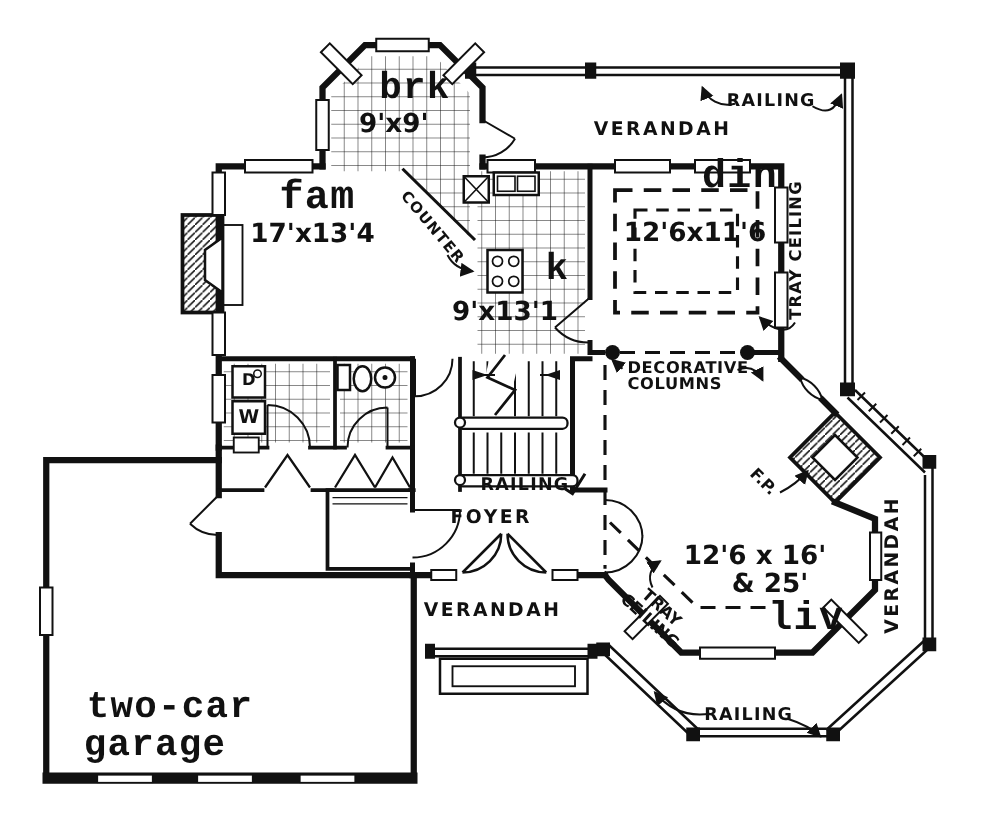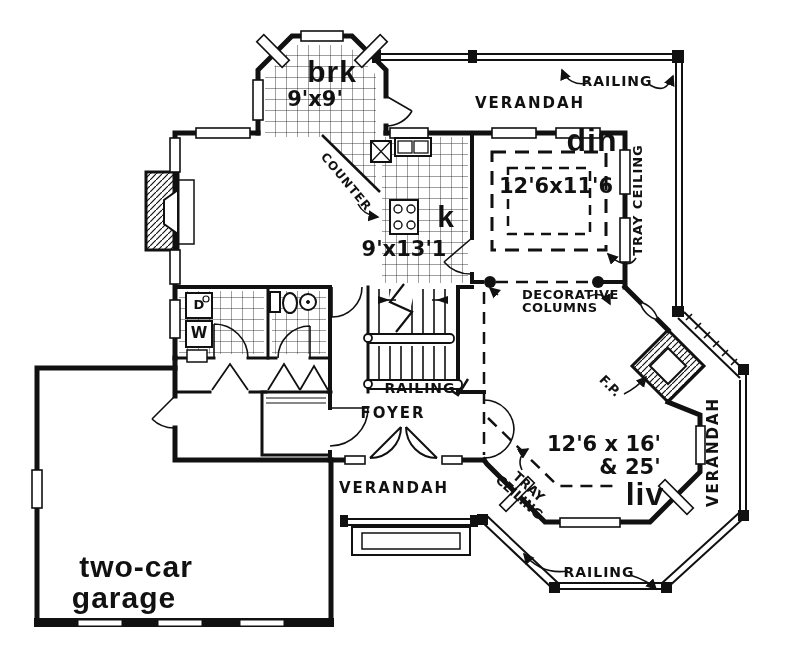--- a/index.html
+++ b/index.html
@@ -1,27 +1,27 @@
 <!DOCTYPE html>
 <html><head>
 <meta charset="utf-8">
 <style>
   html,body{margin:0;padding:0;background:#e8e8e8;}
   .canvas{position:relative;width:800px;height:652px;background:#fff;overflow:hidden;
           font-family:"DejaVu Sans",sans-serif;color:#111;}
   svg{position:absolute;left:0;top:0;}
   .lbl{position:absolute;transform:translate(-50%,-50%);font-weight:bold;color:#111;
        white-space:nowrap;line-height:1.05;}
-  .serif{font-family:Liberation Sans, sans-serif;letter-spacing:1px;padding-left:28px;}
+  .serif{font-family:Liberation Mono, monospace;letter-spacing:1px;padding-left:28px;}
   .caps{letter-spacing:2px;}
   .rot90{transform:translate(-50%,-50%) rotate(-90deg);}
   .rot45{transform:translate(-50%,-50%) rotate(45deg);}
   .rot42{transform:translate(-50%,-50%) rotate(42deg);text-align:center;}
   .rot50{transform:translate(-50%,-50%) rotate(50deg);}
-  .lbl-left{transform:none;margin-left:20px;}
+  .lbl-left{transform:none;}
 </style>
 </head>
 <body>
 
 <div class="canvas">
 <svg width="800" height="652" viewBox="0 0 800 652">
   <defs>
     <pattern id="tile" width="11" height="11" patternUnits="userSpaceOnUse">
       <path d="M11,0 H0 V11" fill="none" stroke="#111" stroke-width="0.8"></path>
     </pattern>
@@ -213,26 +213,28 @@
     <path d="M624,394 C632,390 640,384 646,377" marker-end="url(#ah)"></path>
     <path d="M568,571 C548,574 534,566 524,554" marker-end="url(#ah)"></path>
     <path d="M630,575 C646,580 652,585 656,589" marker-end="url(#ah)"></path>
     <path d="M522,470 C518,462 520,454 528,449" marker-end="url(#ah)"></path>
     <path d="M452,391 L458,395 L468,379" stroke-width="2.4"></path>
   </g>
 </svg>
 
 <div class="lbl serif" style="left:318px;top:72px;font-size:30px">brk</div>
 <div class="lbl" style="left:315px;top:99px;font-size:21px">9'x9'</div>
+<div class="lbl serif" style="left:240px;top:158px;font-size:32px">fam</div>
+<div class="lbl" style="left:250px;top:187px;font-size:21px">17'x13'4</div>
 <div class="lbl serif" style="left:432px;top:217px;font-size:30px">k</div>
 <div class="lbl" style="left:404px;top:249px;font-size:21px">9'x13'1</div>
 <div class="lbl serif" style="left:578px;top:141px;font-size:32px">din</div>
 <div class="lbl" style="left:556px;top:186px;font-size:21px">12'6x11'6</div>
 <div class="lbl" style="left:604px;top:444px;font-size:21px">12'6 x 16'</div>
-<div class="lbl" style="left:630px;top:467px;font-size:21px">&amp; 25'</div>
+<div class="lbl" style="left:616px;top:467px;font-size:21px">&amp; 25'</div>
 <div class="lbl serif" style="left:631px;top:495px;font-size:32px">liv</div>
 <div class="lbl serif" style="left:110px;top:598px;font-size:30px">garage</div>
 <div class="lbl serif" style="left:122px;top:567px;font-size:30px">two-car</div>
 <div class="lbl caps" style="left:393px;top:414px;font-size:15px">FOYER</div>
 
 <div class="lbl caps" style="left:530px;top:104px;font-size:15px">VERANDAH</div>
 <div class="lbl caps" style="left:394px;top:489px;font-size:15px">VERANDAH</div>
 <div class="lbl caps rot90" style="left:714px;top:452px;font-size:15px">VERANDAH</div>
 <div class="lbl" style="left:617px;top:81px;font-size:14px;letter-spacing:1px">RAILING</div>
 <div class="lbl" style="left:420px;top:388px;font-size:14px;letter-spacing:1px">RAILING</div>

